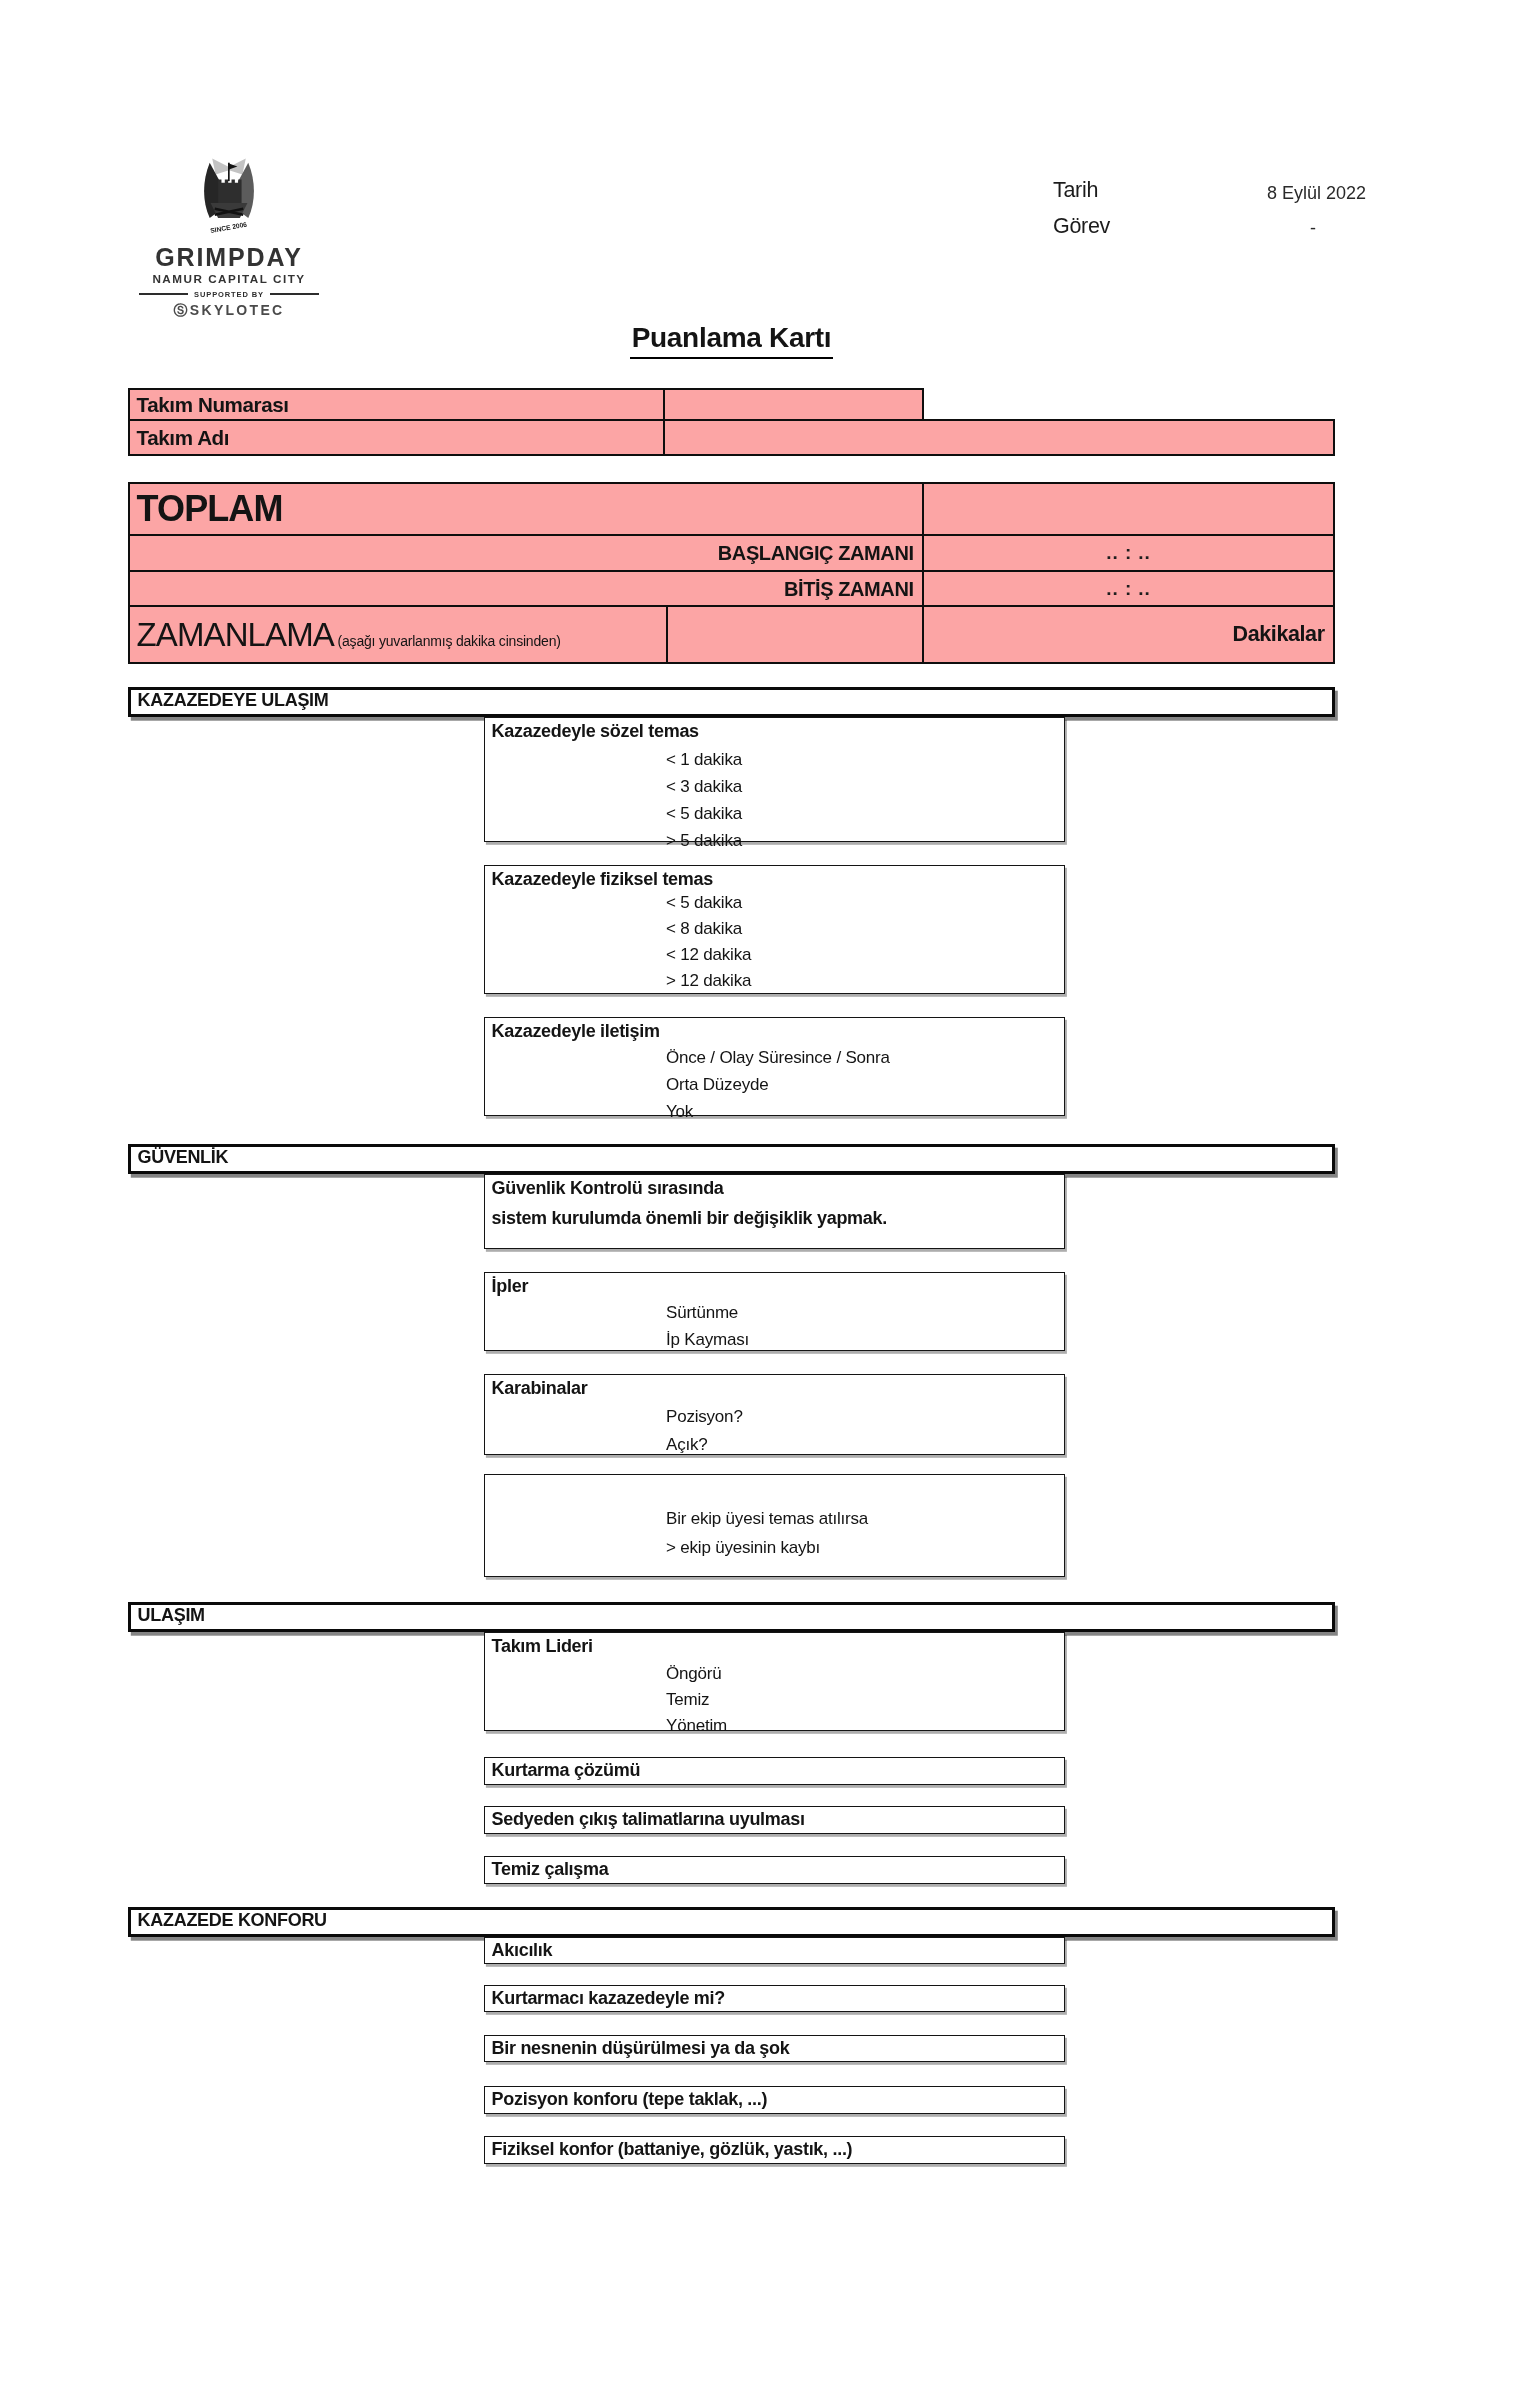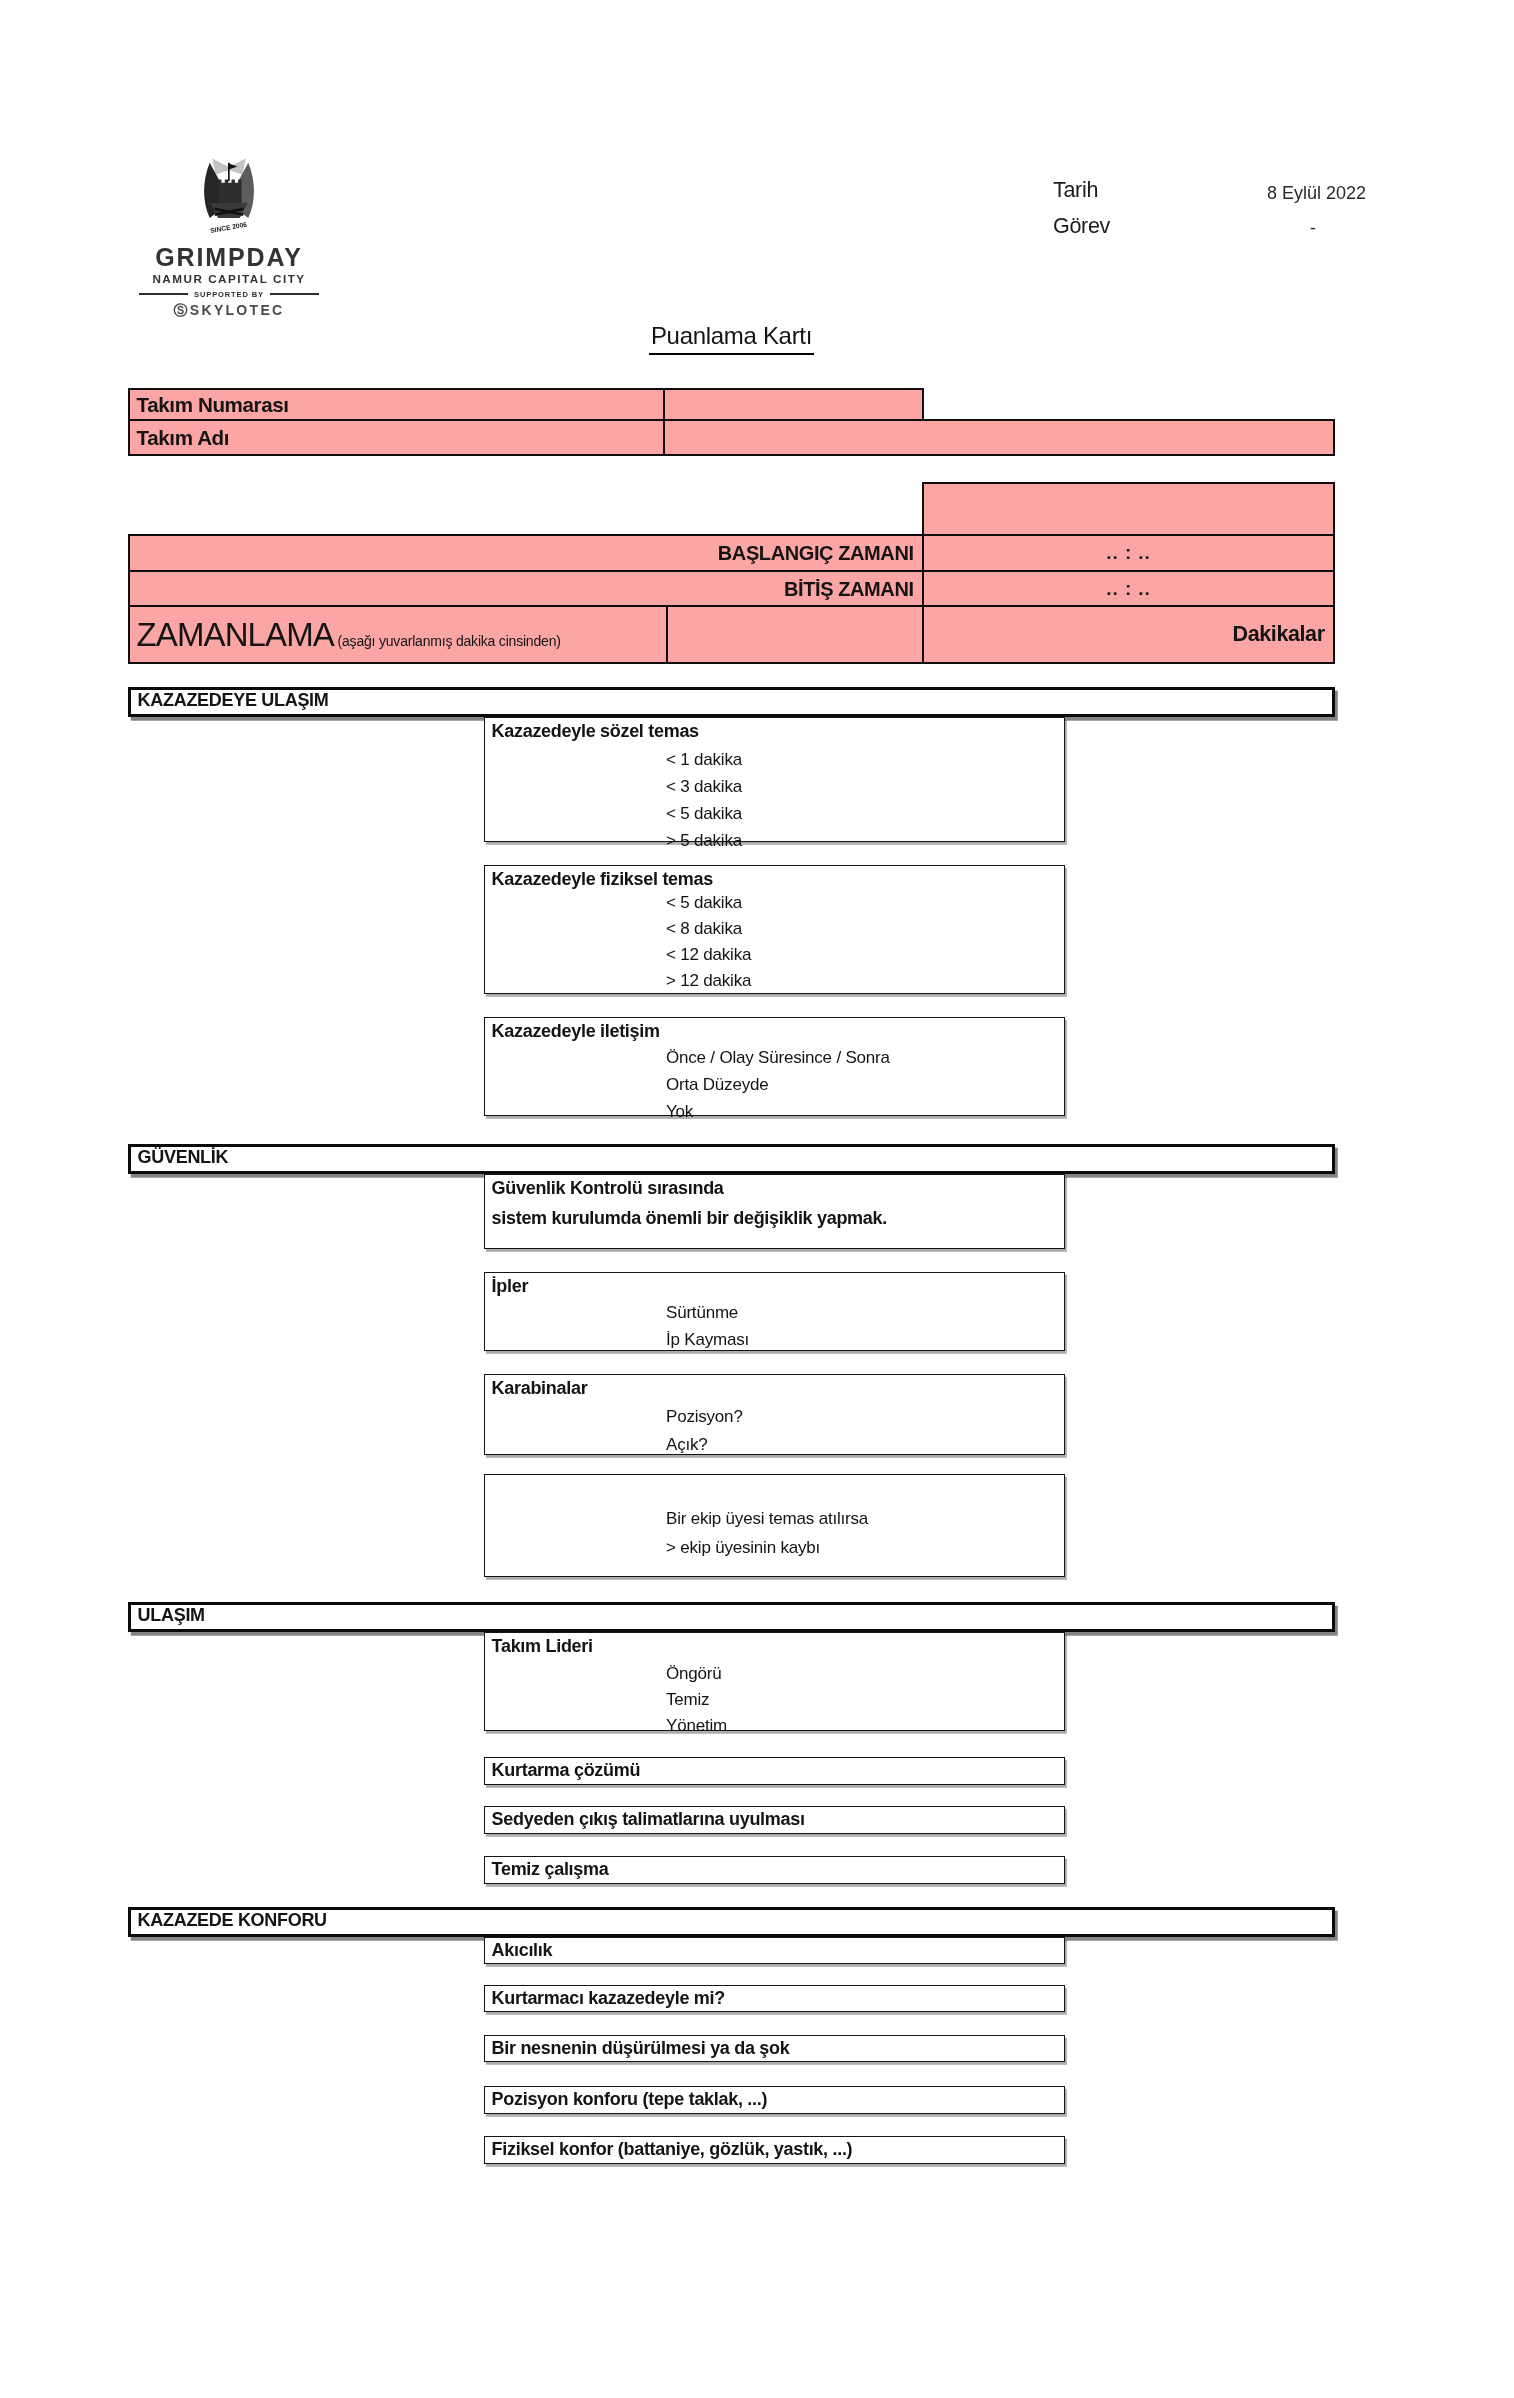--- a/index.html
+++ b/index.html
@@ -26,21 +26,21 @@
   .bigword{font-size:36px;letter-spacing:-0.9px;}
   .meta-label{font-size:21.5px;color:#1c1c1c;letter-spacing:-0.3px;}
   .meta-value{font-size:18px;color:#2a2a2a;}
   .logo-word{font-weight:bold;font-size:25px;letter-spacing:1.9px;color:#333;text-align:center;line-height:26px;}
   .logo-sub{font-weight:bold;font-size:11.7px;letter-spacing:1.5px;color:#333;text-align:center;margin-top:1.9px;}
   .logo-supp{display:flex;align-items:center;gap:5.6px;margin-top:4.7px;}
   .logo-supp .line{flex:1;height:1.9px;background:#2d2d2d;}
   .logo-supp .txt{font-weight:bold;font-size:7.5px;letter-spacing:0.9px;color:#2d2d2d;white-space:nowrap;}
   .logo-sponsor{font-weight:bold;font-size:14px;letter-spacing:2.3px;color:#4a4a4a;text-align:center;margin-top:3.7px;}
   .title-wrap{text-align:center;}
-  .title-wrap span{display:inline-block;font-weight:normal;font-size:24px;letter-spacing:-0.3px;border-bottom:2.8px solid #000;padding:0 1.9px 2.8px 1.9px;}
+  .title-wrap span{display:inline-block;font-weight:bold;font-size:28px;letter-spacing:-0.3px;border-bottom:2.8px solid #000;padding:0 1.9px 2.8px 1.9px;}
 </style>
 </head>
 <body>
 
 <div class="page">
 
   <div class="abs" style="left:139px;top:156px;width:180px;">
     <svg width="84" height="88" viewBox="0 0 100 105" style="display:block;margin:0 auto;">
       <path d="M30 3 L50 13 L70 3 L66 22 L50 17 L34 22 Z" fill="#c3c3c3"></path>
       <path d="M27 8 C18 30 18 54 27 74 L43 62 L39 30 Z" fill="#262626"></path>
@@ -69,20 +69,21 @@
 
   <div class="abs title-wrap" style="left:128px;top:322px;width:1207px;">
     <span>Puanlama Kartı</span>
   </div>
 
   <div class="abs cell tlabel" style="left:128px;top:388px;width:541px;height:34px;">Takım Numarası</div>
   <div class="abs cell fieldval" style="left:663px;top:388px;width:261px;height:34px;"></div>
   <div class="abs cell tlabel" style="left:128px;top:419px;width:541px;height:37px;">Takım Adı</div>
   <div class="abs cell fieldval" style="left:663px;top:419px;width:672px;height:37px;"></div>
 
+  <div class="abs cell tlabel bigword" style="left:128px;top:482px;width:796px;height:54px;">TOPLAM</div>
   <div class="abs cell fieldval" style="left:922px;top:482px;width:413px;height:54px;"></div>
 
   <div class="abs cell rlabel" style="left:128px;top:534px;width:796px;height:38px;">BAŞLANGIÇ ZAMANI</div>
   <div class="abs cell fieldval" style="left:922px;top:534px;width:413px;height:38px;">.. : ..</div>
 
   <div class="abs cell rlabel" style="left:128px;top:570px;width:796px;height:38px;">BİTİŞ ZAMANI</div>
   <div class="abs cell fieldval" style="left:922px;top:570px;width:413px;height:38px;">.. : ..</div>
 
   <div class="abs cell" style="left:128px;top:605px;width:541px;height:59px;display:flex;align-items:center;padding-left:6.6px;">
     <span style="font-size:33px;letter-spacing:-0.9px;font-weight:bold;font-weight:normal;">ZAMANLAMA</span>

